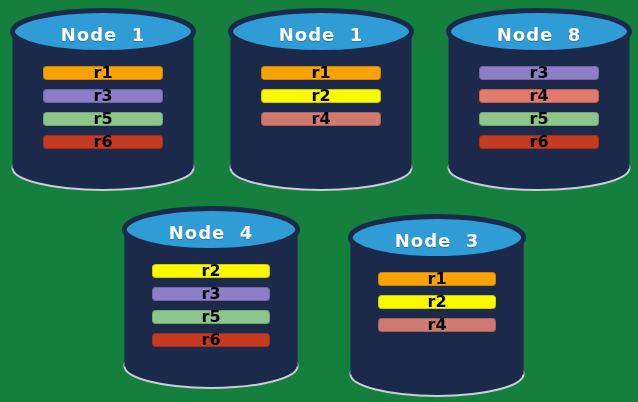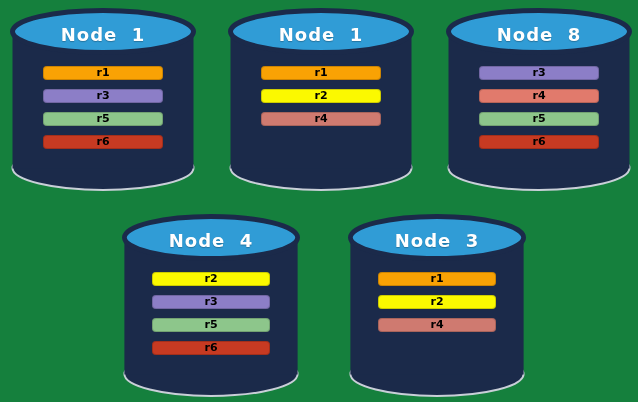--- a/index.html
+++ b/index.html
@@ -57,29 +57,29 @@
     height: 14px;
     border-radius: 4px;
     box-shadow: inset 0 0 0 1px rgba(0,0,0,0.18);
     display: flex;
     align-items: center;
     justify-content: center;
   }
   .node.small .bar { width: 118px; }
   .bar .lbl {
     color: #000000;
-    font-size: 11px;
+    font-size: 16px;
     font-weight: bold;
     line-height: 14px;
   }
   
   .n1 { left: 10px;  top: 8px; }
   .n2 { left: 228px; top: 8px; }
   .n3 { left: 446px; top: 8px; }
-  .n4 { left: 122px; top: 214px; }
+  .n4 { left: 122px; top: 206px; }
   .n5 { left: 348px; top: 214px; }
 </style>
 </head>
 <body>
 
 <div class="canvas">
 
   <div class="node n1">
     <svg viewBox="0 0 186 184" preserveAspectRatio="none">
       <ellipse cx="93" cy="160" rx="90.5" ry="22" stroke-width="2" fill="#1B2A4A" stroke="#C9CFD8"></ellipse>

